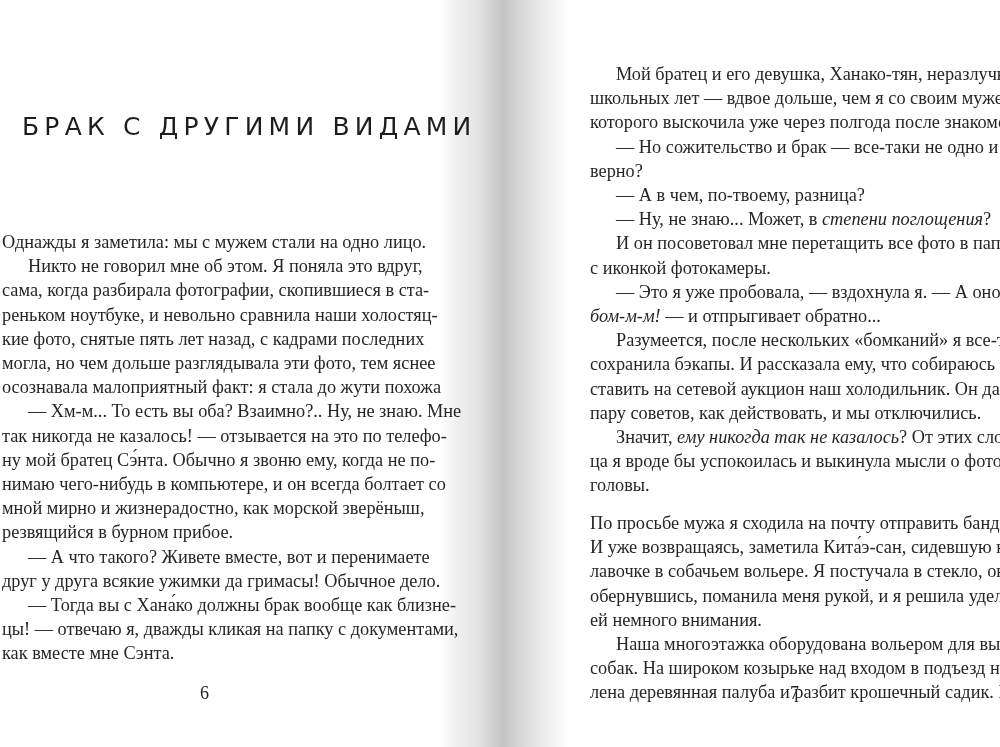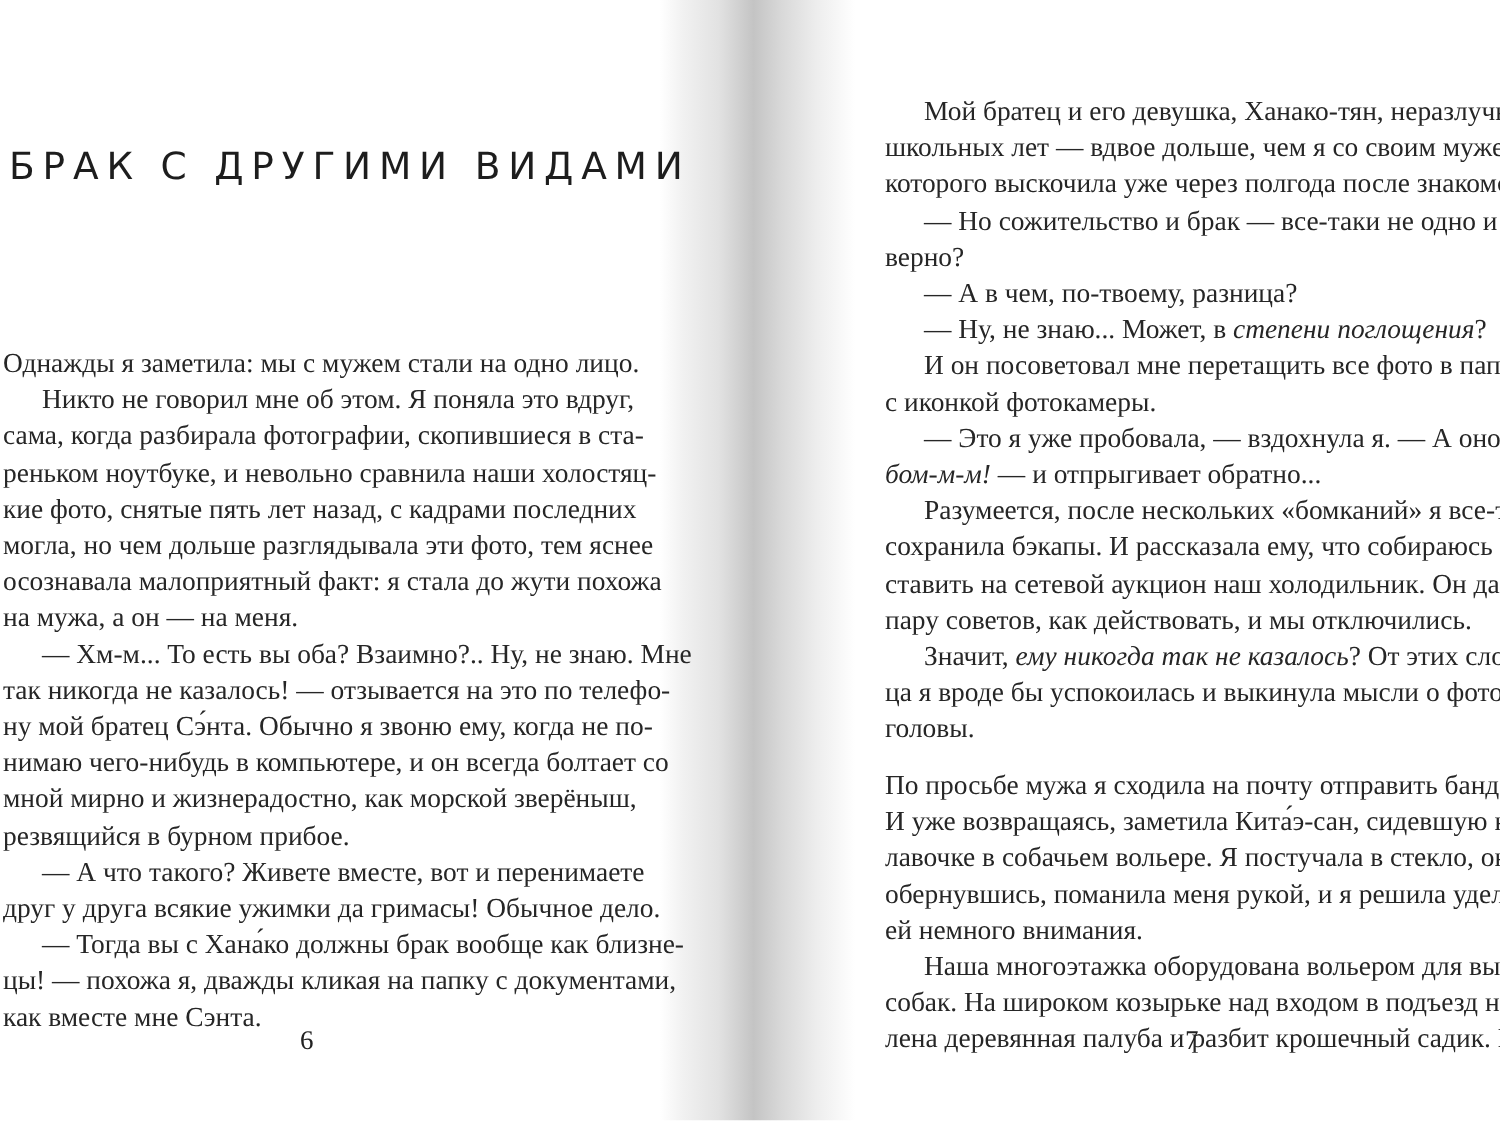--- a/index.html
+++ b/index.html
@@ -21,21 +21,21 @@
       rgba(255,255,255,0) 100%);
   }
   .page { position: absolute; top: 0; height: 747px; }
   .page-left { left: 0; width: 415px; }
   .page-right { left: 590px; width: 420px; }
 
   .chapter-title {
     position: absolute; left: 6px; top: 96px;
     font-family: "DejaVu Sans", "Liberation Sans", sans-serif;
     font-size: 25px; letter-spacing: 5.2px; color: #1d1d1d; white-space: nowrap;
-    margin: 0; font-weight: normal;
+    margin: 16px; font-weight: normal;
   }
   .text {
     position: absolute; font-family: "Liberation Serif", "DejaVu Serif", serif;
     font-size: 18.3px; line-height: 24.2px; color: #262626;
   }
   .page-left .text { left: 2px; top: 230px; width: 406px; }
   .page-right .text.block1 { left: 0; top: 62px; width: 412px; }
   .page-right .text.block2 { left: 0; top: 511px; width: 412px; }
   .line { display: block; white-space: nowrap; text-align: justify; text-align-last: justify; }
   .line.last { text-align-last: left; }
@@ -56,31 +56,30 @@
 <div class="page page-left">
   <h1 class="chapter-title">БРАК С ДРУГИМИ ВИДАМИ</h1>
   <div class="text">
     <span class="line">Однажды я заметила: мы с мужем стали на одно лицо.</span>
     <span class="line indent">Никто не говорил мне об этом. Я поняла это вдруг,</span>
     <span class="line">сама, когда разбирала фотографии, скопившиеся в ста-</span>
     <span class="line">реньком ноутбуке, и невольно сравнила наши холостяц-</span>
     <span class="line">кие фото, снятые пять лет назад, с кадрами последних</span>
     <span class="line">могла, но чем дольше разглядывала эти фото, тем яснее</span>
     <span class="line">осознавала малоприятный факт: я стала до жути похожа</span>
-    <span class="line last">на мужа, а он — на меня.</span>
     <span class="line indent">— Хм-м... То есть вы оба? Взаимно?.. Ну, не знаю. Мне</span>
     <span class="line">так никогда не казалось! — отзывается на это по телефо-</span>
     <span class="line">ну мой братец Сэ́нта. Обычно я звоню ему, когда не по-</span>
     <span class="line">нимаю чего-нибудь в компьютере, и он всегда болтает со</span>
     <span class="line">мной мирно и жизнерадостно, как морской зверёныш,</span>
     <span class="line last">резвящийся в бурном прибое.</span>
     <span class="line indent">— А что такого? Живете вместе, вот и перенимаете</span>
     <span class="line">друг у друга всякие ужимки да гримасы! Обычное дело.</span>
     <span class="line indent">— Тогда вы с Хана́ко должны брак вообще как близне-</span>
-    <span class="line">цы! — похожа я, дважды кликая на папку с документами,</span>
+    <span class="line">цы! — отвечаю я, дважды кликая на папку с документами,</span>
     <span class="line last">как вместе мне Сэнта.</span>
   </div>
   <div class="page-num">6</div>
 </div>
 
 <div class="page page-right">
   <div class="text block1">
     <span class="line indent">Мой братец и его девушка, Ханако-тян, неразлучны со</span>
     <span class="line">школьных лет — вдвое дольше, чем я со своим мужем, за</span>
     <span class="line last">которого выскочила уже через полгода после знакомства.</span>

